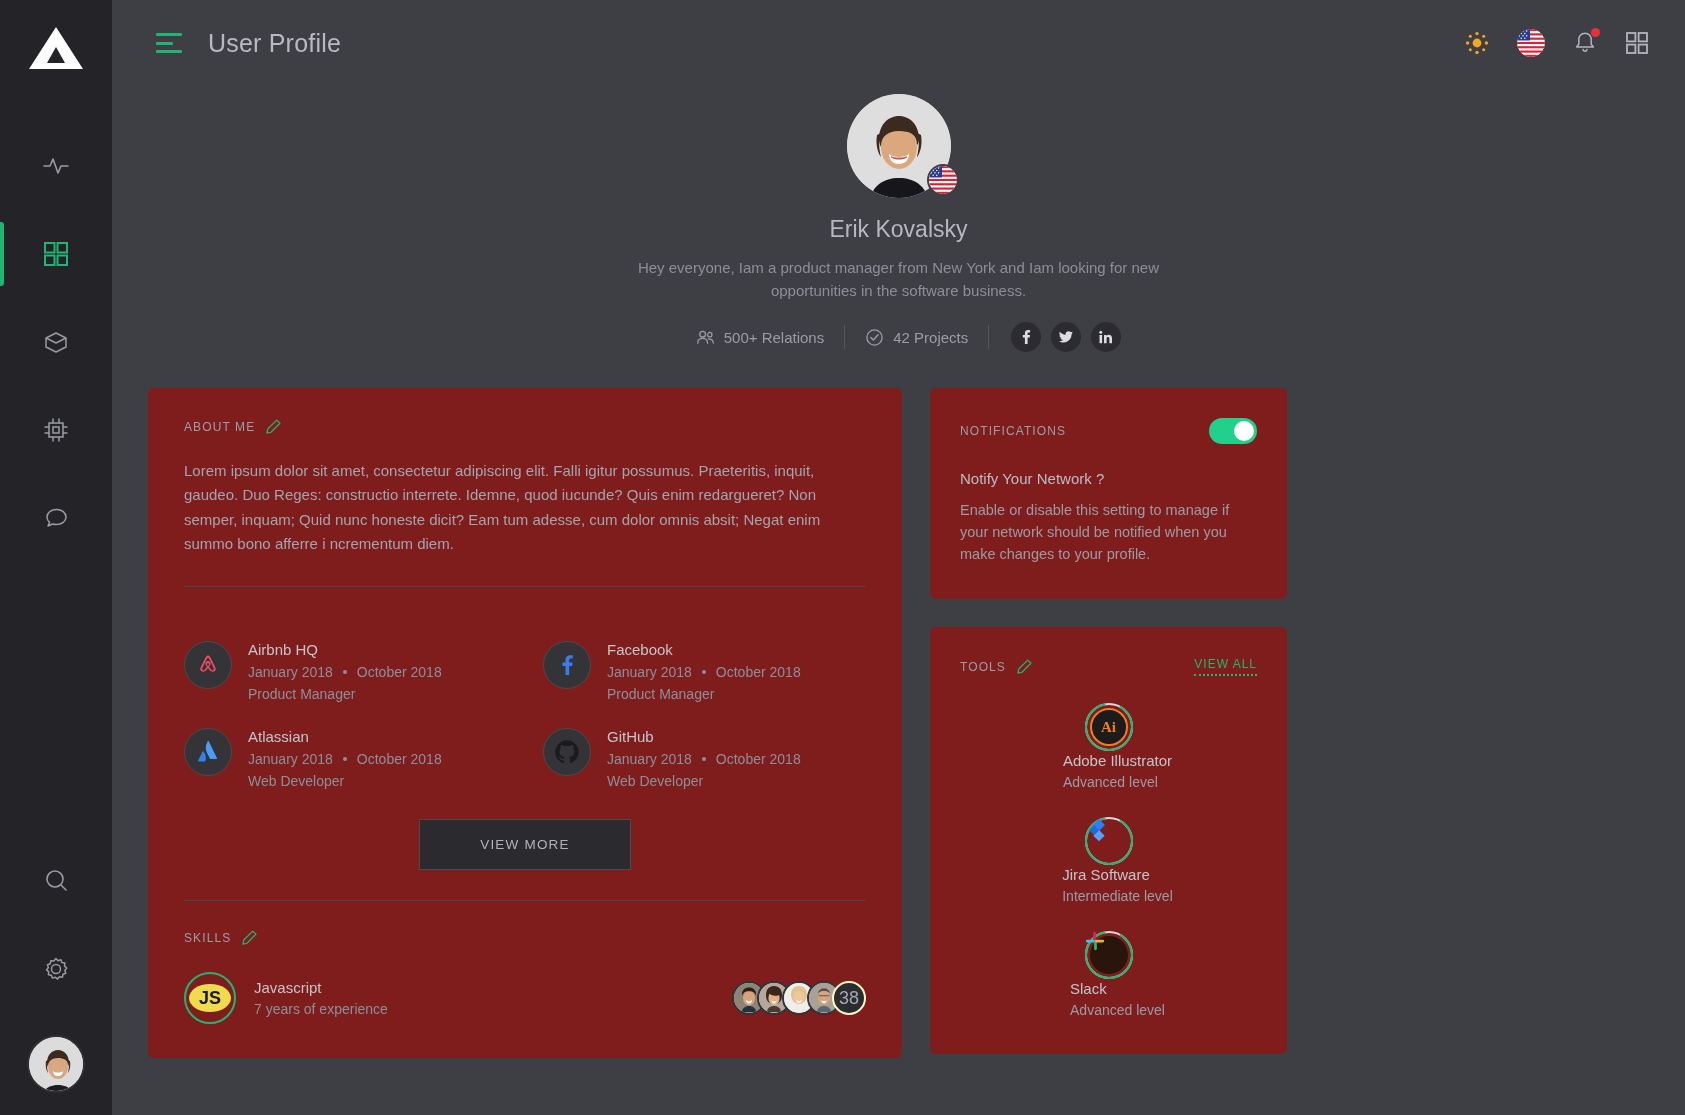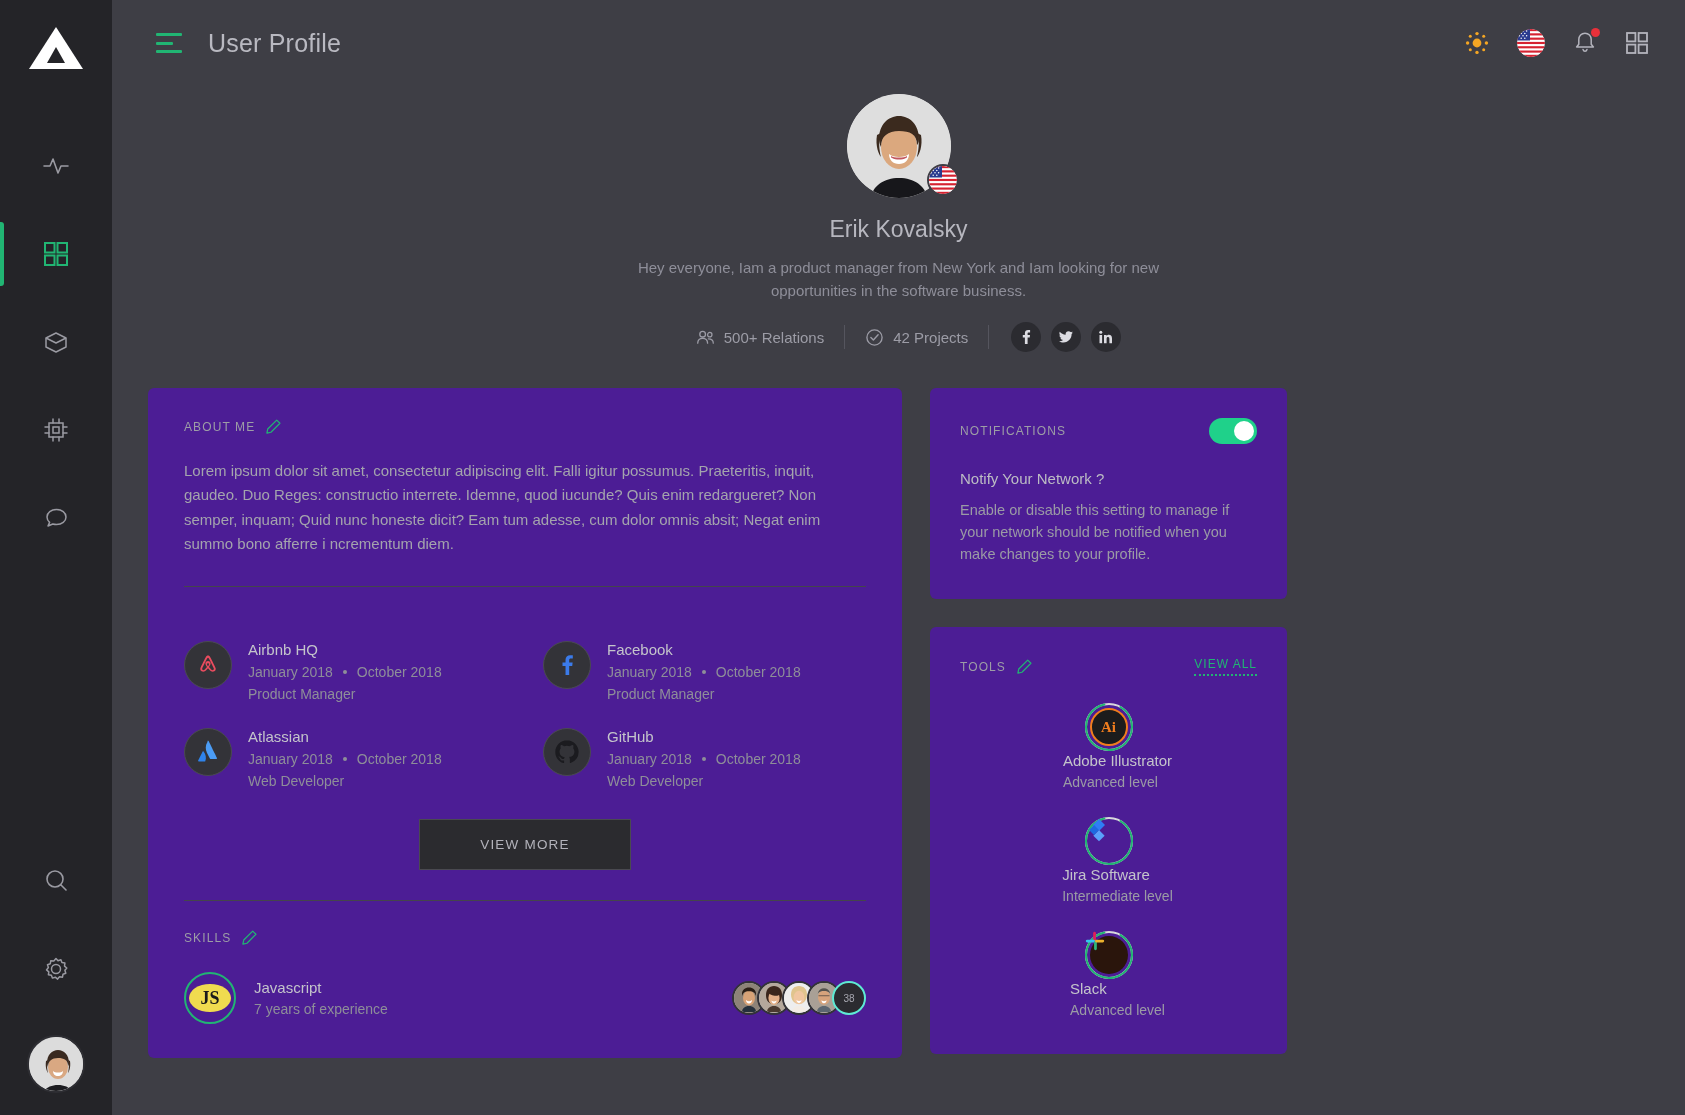--- a/index.html
+++ b/index.html
@@ -73,21 +73,21 @@
   .stat { display: flex; align-items: center; gap: 9px; font-size: 15px; color: #9c9ca6; padding: 0 20px; }
   .stat-sep { width: 1px; height: 24px; background: #55555e; }
   .socials { display: flex; align-items: center; gap: 10px; padding-left: 22px; }
   .soc { width: 30px; height: 30px; border-radius: 50%; background: #2b2b30;
     display: flex; align-items: center; justify-content: center; cursor: pointer; }
 
   
   .content { display: flex; gap: 28px; padding: 36px 36px 0 36px; align-items: flex-start; }
   .col-left { flex: 0 0 754px; }
   .col-right { flex: 0 0 357px; }
-  .card { background: #4c1d95; border-radius: 6px; }
+  .card { background: #7f1d1d; border-radius: 6px; }
 
   .sec-head { display: flex; align-items: center; gap: 10px; }
   .sec-title { font-size: 12px; letter-spacing: 1.1px; color: #9d9da6; text-transform: uppercase; }
   .pencil { cursor: pointer; display: inline-flex; }
 
   .about-card { padding: 30px 36px 0 36px; }
   .about-text { margin-top: 24px; font-size: 15px; line-height: 1.62; color: #a4a4ad; }
   .divider { height: 1px; background: #45454b; margin: 30px 0 0 0; }
 
   .exp-block { padding-top: 28px; }
@@ -106,31 +106,31 @@
     font-family: inherit;
   }
   .skills-block { padding: 28px 0 34px; }
   .skill-row { margin-top: 26px; display: flex; align-items: center; }
   .skill-logo-ring {
     width: 52px; height: 52px; border-radius: 50%; border: 2px solid #21b573;
     display: flex; align-items: center; justify-content: center; flex: 0 0 52px;
   }
   .js-badge { width: 42px; height: 28px; border-radius: 50%; background: #f0db4f;
     display: flex; align-items: center; justify-content: center;
-    font-weight: bold; font-size: 18px; color: #1a1a1a; font-family: Liberation Serif, serif; }
+    font-weight: bold; font-size: 18px; color: #1a1a1a; font-family: Liberation Sans, sans-serif; }
   .skill-meta { margin-left: 18px; }
   .skill-name { font-size: 15px; color: #c4c4cb; }
   .skill-sub { margin-top: 5px; font-size: 14px; color: #8e8e99; }
   .skill-people { margin-left: auto; display: flex; align-items: center; }
   .pface { width: 34px; height: 34px; border-radius: 50%; overflow: hidden;
     border: 2px solid #333338; margin-left: -9px; background: #c8c8c8; }
   .pface:first-child { margin-left: 0; }
   .pcount { width: 34px; height: 34px; border-radius: 50%; background: #2b2b30;
-    border: 2px solid #5eead4; margin-left: -9px; display: flex; align-items: center;
-    justify-content: center; font-size: 10px; color: #a7a7b0; }
+    border: 2px solid #fef9c3; margin-left: -9px; display: flex; align-items: center;
+    justify-content: center; font-size: 18px; color: #a7a7b0; }
 
   
   .notif-card { padding: 30px 30px 34px 30px; }
   .notif-head { display: flex; align-items: center; }
   .toggle { margin-left: auto; width: 48px; height: 26px; border-radius: 13px; background: #1fd18a;
     position: relative; cursor: pointer; }
   .toggle .knob { position: absolute; top: 3px; right: 3px; width: 20px; height: 20px;
     border-radius: 50%; background: #ffffff; }
   .notif-q { margin-top: 26px; font-size: 15px; color: #bcbcc4; }
   .notif-d { margin-top: 12px; font-size: 14.5px; line-height: 1.52; color: #9b9ba5; }

